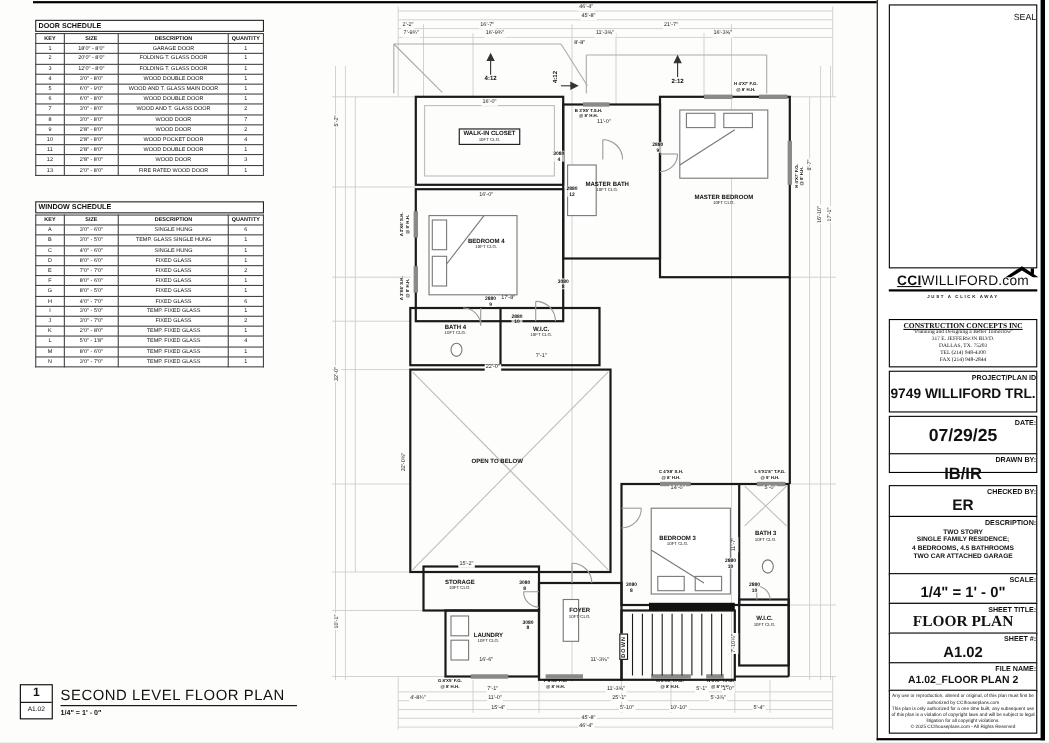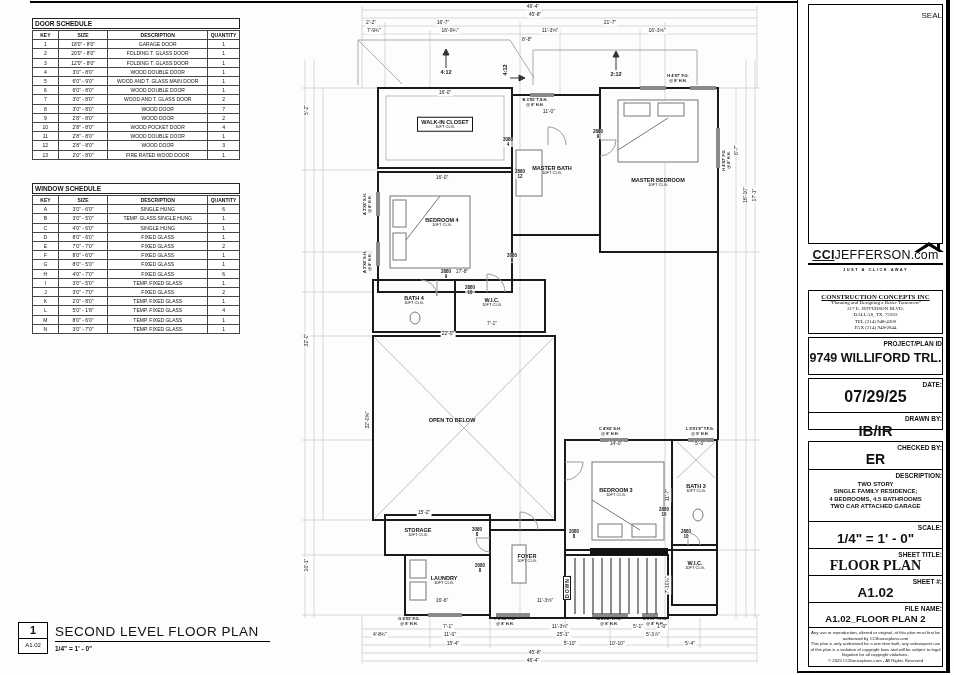--- a/index.html
+++ b/index.html
@@ -637,21 +637,21 @@
   <div class="dtitle-text">SECOND LEVEL FLOOR PLAN</div>
   <div class="dtitle-scale">1/4" = 1' - 0"</div>
 
   <div class="tblock">
     <div class="tb-box" style="top:4px;height:240px;">
       <div class="tb-label seal-label">SEAL</div>
     </div>
 
     <div class="logo">
       <div class="logo-line1">
-        <span class="logo-cci">CCI</span><span class="logo-rest">JEFFERSON</span><span class="logo-rest">.com</span>
+        <span class="logo-cci">CCI</span><span class="logo-rest">WILLIFORD</span><span class="logo-rest">.com</span>
         <svg class="logo-roof" width="32" height="12" viewBox="0 0 32 12">
           <path d="M1,11 L16,1 L31,11 L26,11 L16,5 L6,11 Z" fill="#000"></path>
           <rect x="24" y="3" width="3" height="5" fill="#000"></rect>
         </svg>
       </div>
       <div class="logo-tag">JUST A CLICK AWAY</div>
     </div>
 
     <div class="tb-box company" style="top:290px;height:44px;">
       <div class="cname">CONSTRUCTION CONCEPTS INC</div>

